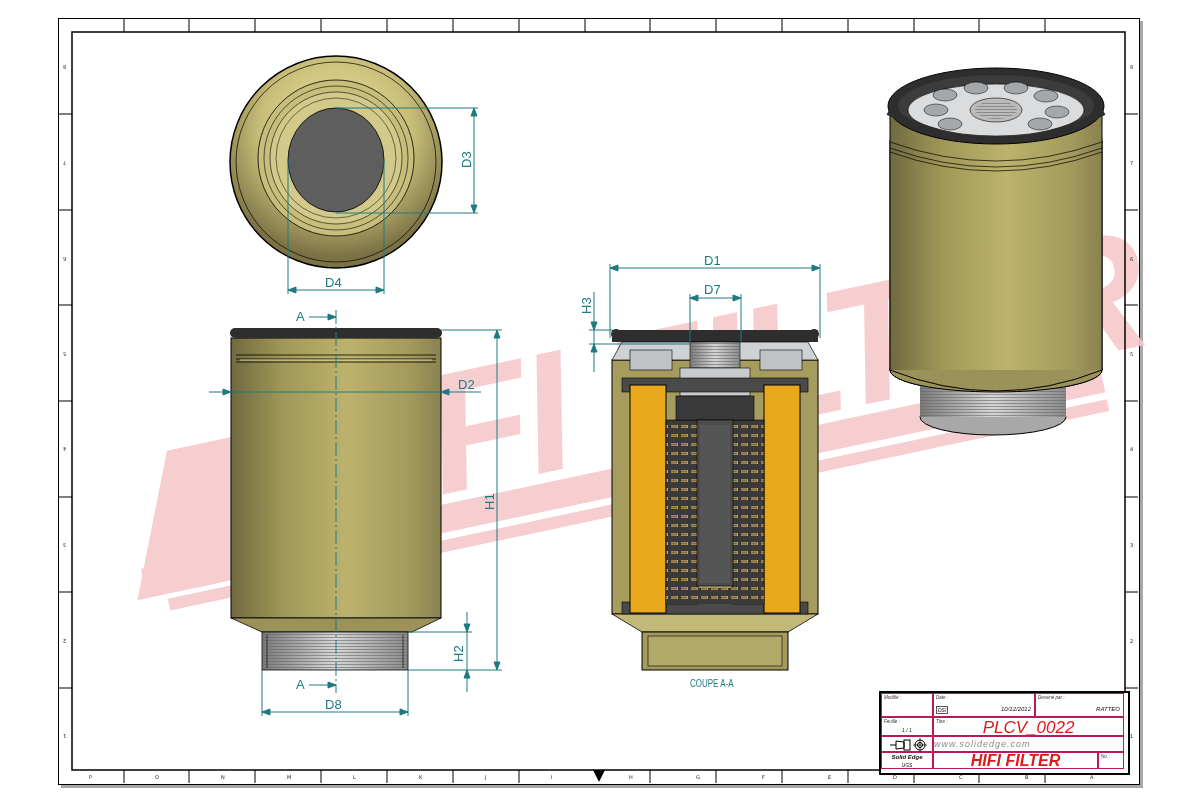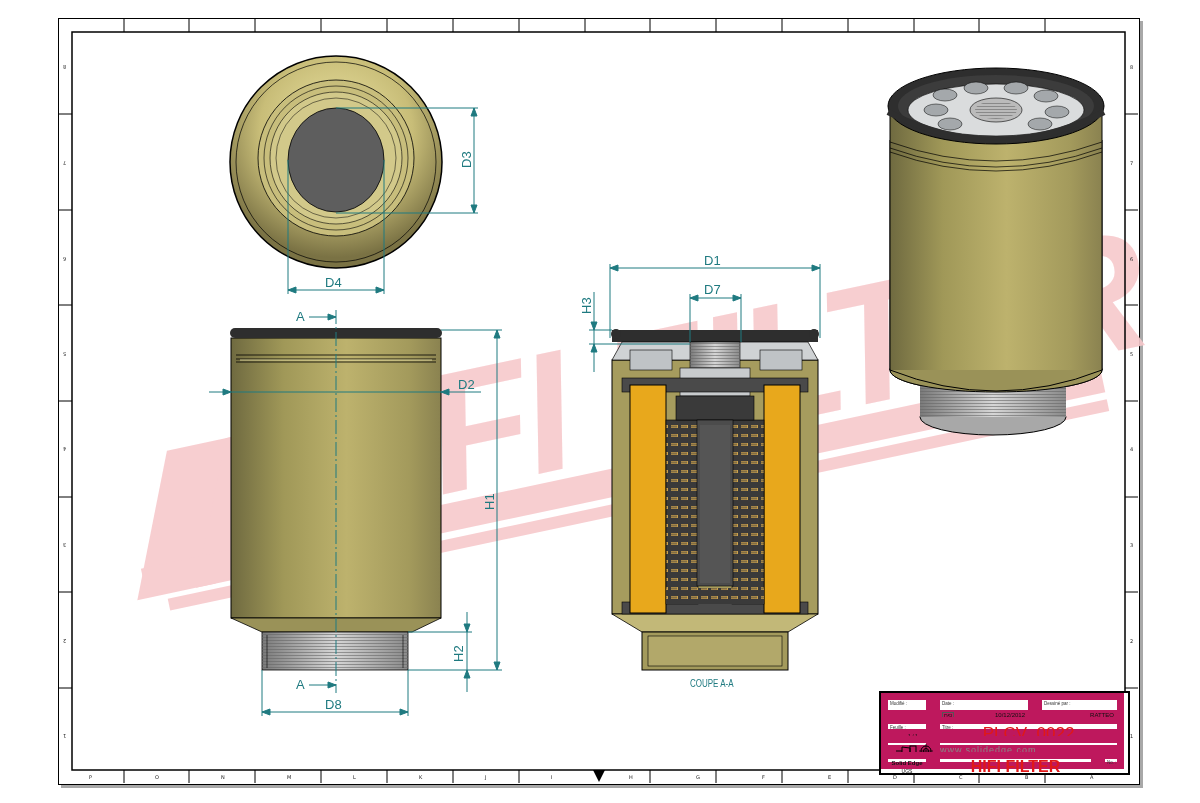--- a/index.html
+++ b/index.html
@@ -2,21 +2,21 @@
 <html><head>
 <meta charset="utf-8">
 <style>
   html,body{margin:0;padding:0;background:#ffffff;}
   body{width:1200px;height:803px;position:relative;overflow:hidden;font-family:"Liberation Sans",sans-serif;}
   .sheet{position:absolute;left:58px;top:18px;width:1080px;height:765px;border:1.5px solid #000;background:#fff;box-shadow:3px 3px 0 #a8a8a8;}
   .ruler-label{position:absolute;font-size:5px;color:#222;font-family:"DejaVu Sans",sans-serif;}
   svg{position:absolute;left:0;top:0;}
   .dim{font-family:"Liberation Sans",sans-serif;font-size:13px;fill:#1f7a80;}
   .title-block{position:absolute;left:879px;top:691px;width:247px;height:80px;border:2px solid #000;background:#fff;font-family:"Liberation Sans",sans-serif;}
-  .tb-cell{position:absolute;border:7px solid #be185d;box-sizing:border-box;}
+  .tb-cell{position:absolute;border:1px solid #be185d;box-sizing:border-box;font-style:italic;}
   .tb-lbl{position:absolute;left:2px;top:1px;font-size:4.5px;color:#333;}
   .tb-val{position:absolute;font-size:6px;color:#111;}
   .tb-title{position:absolute;color:#e01818;font-size:17px;left:0;right:0;text-align:center;}
   .tb-brand{position:absolute;color:#e01818;font-size:16px;font-weight:bold;left:0;right:0;text-align:center;}
   .tb-url{position:absolute;color:#888;font-size:9px;left:0;right:0;text-align:left;letter-spacing:1px;}
   .caption{position:absolute;left:690px;top:678px;font-size:10px;color:#1f7a80;font-family:"Liberation Sans",sans-serif;transform:scaleX(0.8);transform-origin:left;}
 </style>
 </head>
 <body>
 

